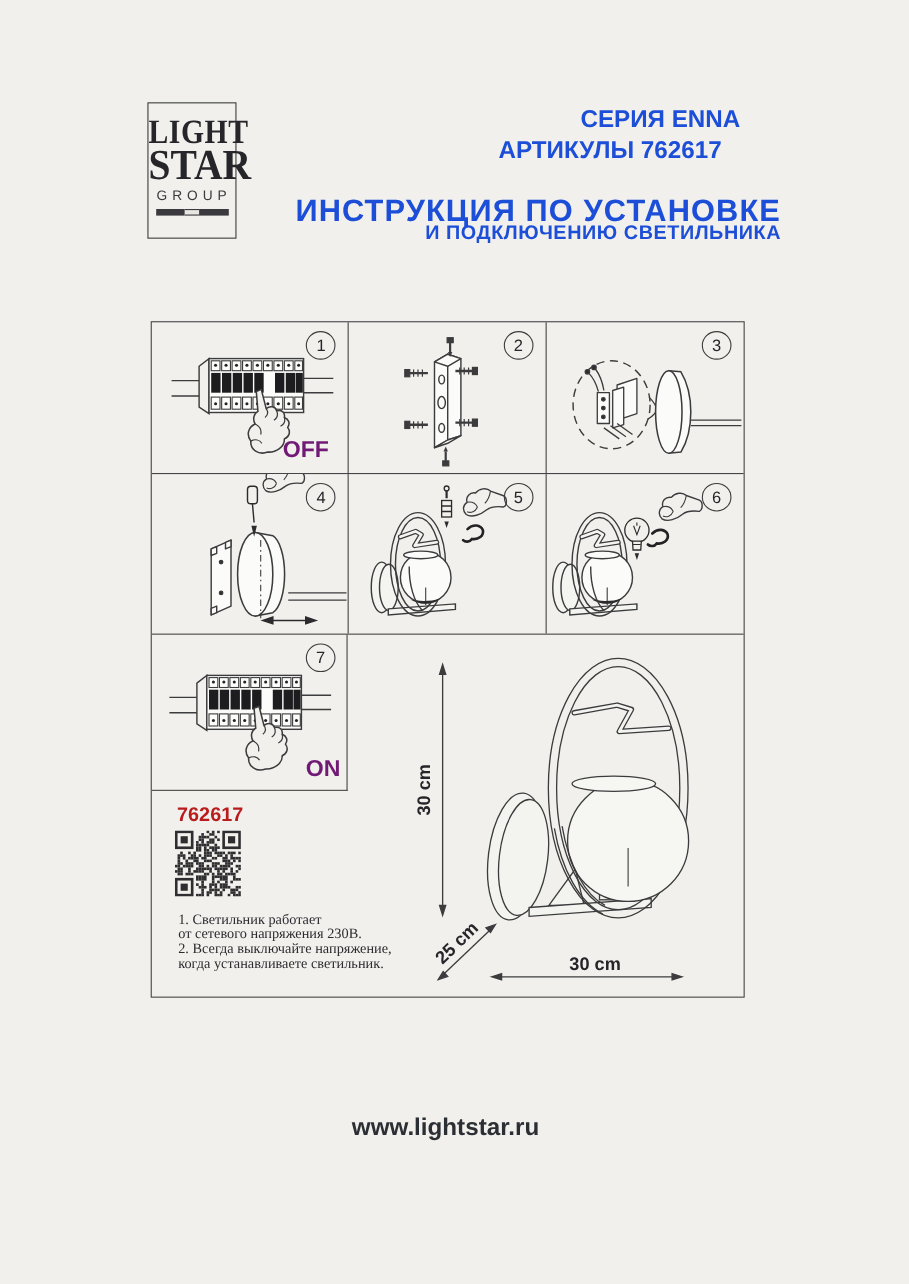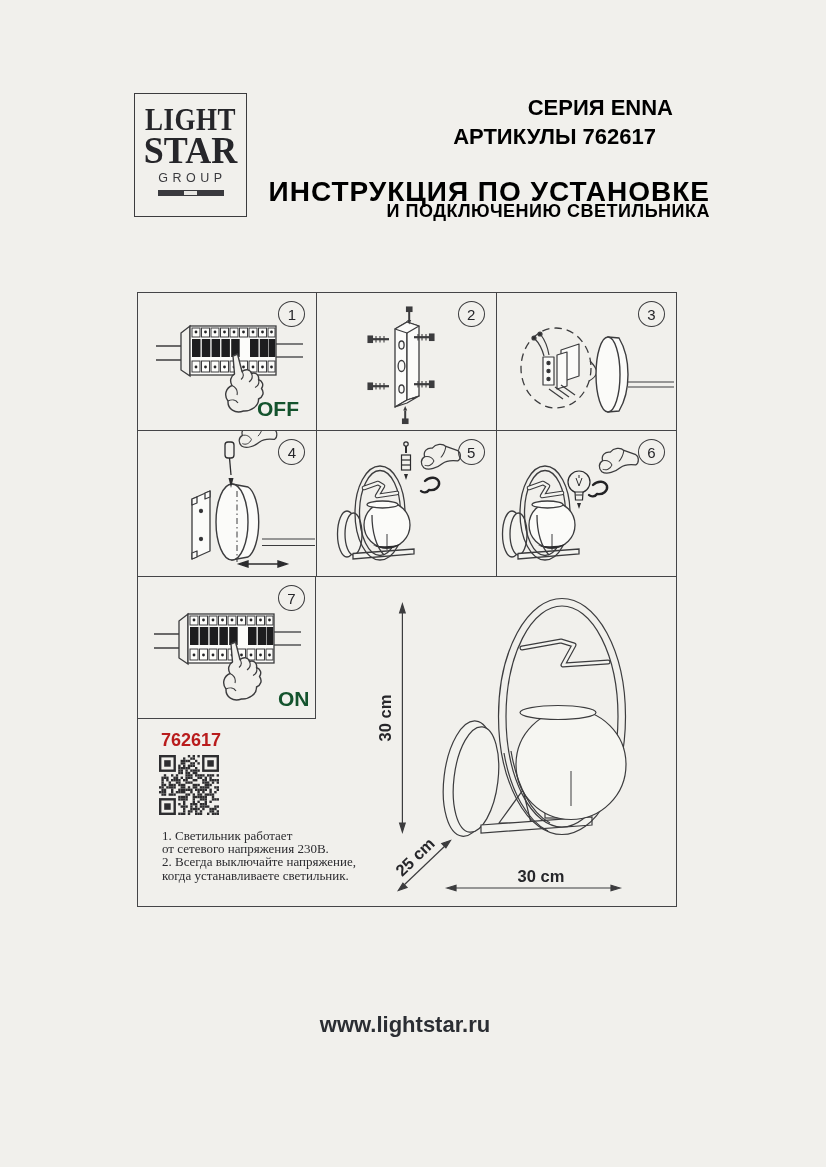--- a/index.html
+++ b/index.html
@@ -1,39 +1,39 @@
 <!DOCTYPE html>
 <html><head>
 <meta charset="utf-8">
 <style>
   html,body{margin:0;padding:0;}
   body{width:826px;height:1167px;position:relative;background:#f1f0ec;font-family:"Liberation Sans",sans-serif;color:#2e2e32;overflow:hidden;}
   .abs{position:absolute;}
-  #logo-box{left:134px;top:93px;width:113px;height:124px;border:1.6px solid #3c3c3e;box-sizing:border-box;text-align:center;font-family:"Liberation Serif",serif;color:#26262a;}
+  #logo-box{left:134px;top:93px;width:81px;height:124px;border:1.6px solid #3c3c3e;box-sizing:border-box;text-align:center;font-family:"Liberation Serif",serif;color:#26262a;}
   #logo-light{font-size:27px;font-weight:bold;letter-spacing:.5px;line-height:1;margin-top:13px;transform:scaleY(1.15);}
   #logo-star{font-size:36px;font-weight:bold;line-height:.92;transform:scaleY(1.08);}
   #logo-group{font-family:"Liberation Sans",sans-serif;font-size:12.5px;letter-spacing:4.5px;margin-top:4px;margin-left:4px;color:#3a3a3e;}
   #logo-bar{width:66px;height:6px;margin:5px auto 0 auto;display:flex;}
   #logo-bar .d{background:#3a3a3e;flex:2;}
   #logo-bar .l{background:#e8e7e3;border-top:1px solid #3a3a3e;border-bottom:1px solid #3a3a3e;flex:1;}
-  .hdr{font-weight:bold;color:#000000;text-align:right;}
+  .hdr{font-weight:bold;color:#1d4ed8;text-align:right;}
   #hdr-series{right:153px;top:95px;font-size:22px;}
   #hdr-article{right:170px;top:124px;font-size:22px;}
   #hdr-title1{right:116px;top:176px;font-size:28px;letter-spacing:1px;}
   #hdr-title2{right:116px;top:201px;font-size:18px;letter-spacing:.5px;}
   #grid{left:137px;top:292px;width:540px;height:615px;border:1.7px solid #454547;box-sizing:border-box;}
   .row{display:flex;box-sizing:border-box;}
   #row1{height:138px;border-bottom:1.7px solid #454547;}
   #row2{height:146px;border-bottom:1.7px solid #454547;}
   #row3{height:327px;position:relative;}
   .cell{width:180px;position:relative;box-sizing:border-box;}
   .cell.b{border-right:1.7px solid #454547;}
   .badge{position:absolute;top:8px;width:25px;height:24px;border:1.4px solid #3c3c3e;border-radius:50%;display:flex;align-items:center;justify-content:center;font-size:15px;color:#26262a;}
   .badge1{right:11px;}
-  .onoff{position:absolute;font-weight:bold;font-size:21px;color:#14532d;text-align:center;}
+  .onoff{position:absolute;font-weight:bold;font-size:21px;color:#701a75;text-align:center;}
   #box7{position:absolute;left:0;top:0;width:178px;height:142px;border-right:1.7px solid #454547;border-bottom:1.7px solid #454547;box-sizing:border-box;}
   #code762{left:23px;top:153px;font-size:18px;font-weight:bold;color:#b91c1c;position:absolute;}
   #qr{left:21px;top:178px;width:60px;height:60px;position:absolute;}
   #notes{left:24px;top:252px;position:absolute;font-size:13px;line-height:13.2px;color:#2b2b2f;font-family:Liberation Serif, serif;}
   #footer{left:0;right:16px;top:1012px;text-align:center;font-size:22px;font-weight:bold;color:#2b2e33;}
   svg{position:absolute;left:0;top:0;}
 </style>
 </head>
 <body>
 

